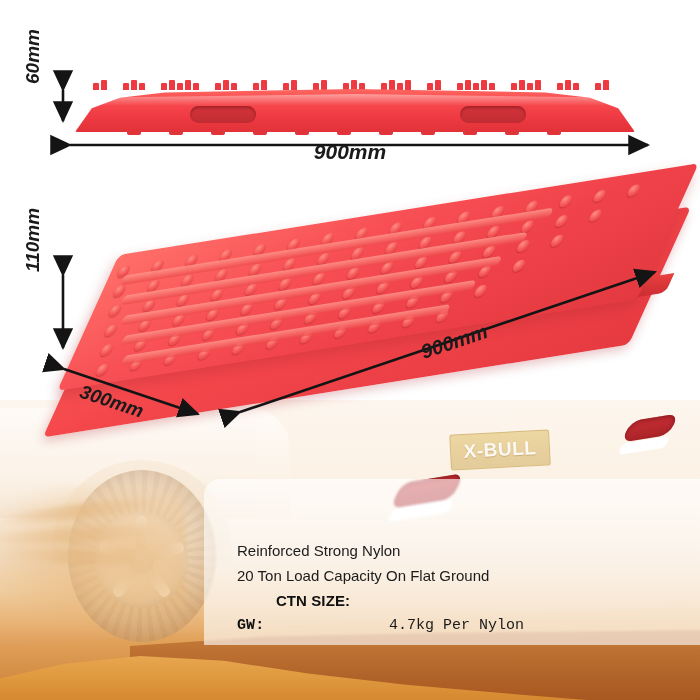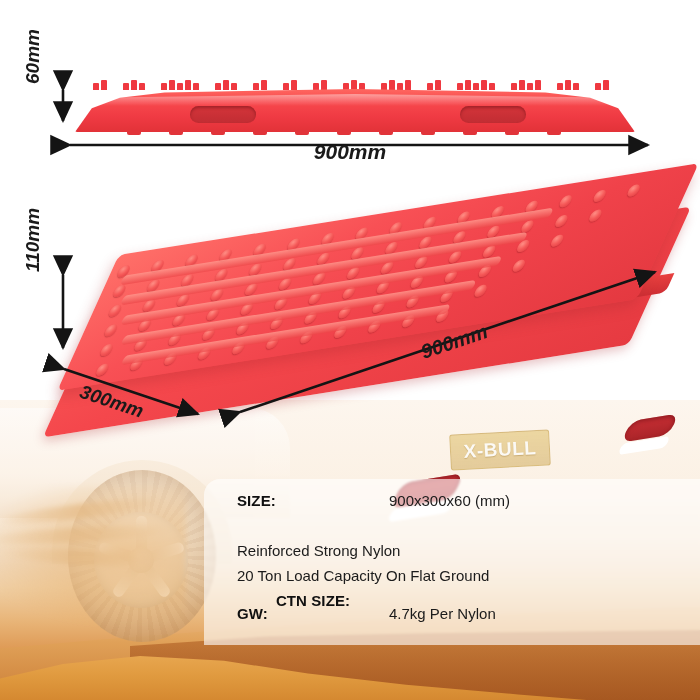--- a/index.html
+++ b/index.html
@@ -410,32 +410,28 @@
 
   <div class="dimlabel" style="left:0; top:140px; width:700px; text-align:center; font-size:21px;">900mm</div>
 
   <div class="dimlabel" id="lbl110" style="left:22px; top:272px; font-size:19px; transform:rotate(-90deg); transform-origin:left top;">110mm</div>
 
   <div class="dimlabel" style="left:84px; top:381px; font-size:19px; transform:rotate(18.5deg); transform-origin:left top;">300mm</div>
 
   <div class="dimlabel" style="left:418px; top:342px; font-size:20px; transform:rotate(-18.5deg); transform-origin:left top;">900mm</div>
 
   <div class="spec-panel" id="specPanel">
-      <div class="spec-row" style="top: 9px;">
-        <div class="spec-label">SIZE:</div>
-        <div class="spec-value">900x300x60 (mm)</div>
-      </div>
       <div class="spec-row" style="top: 59px;">
         <div class="spec-value">Reinforced Strong Nylon</div>
       </div>
       <div class="spec-row" style="top: 84px;">
         <div class="spec-value">20 Ton Load Capacity On Flat Ground</div>
       </div>
       <div class="spec-row" style="top: 109px; text-align: center;">
         <div class="spec-label">CTN SIZE:</div>
       </div>
-      <div class="spec-row" style="top: 122px;">
+      <div class="spec-row" style="top: 134px; font-family: Liberation Mono, monospace;">
         <div class="spec-label">GW:</div>
         <div class="spec-value">4.7kg Per Nylon</div>
       </div>
     </div>
 
 </div>
 
 </body></html>

